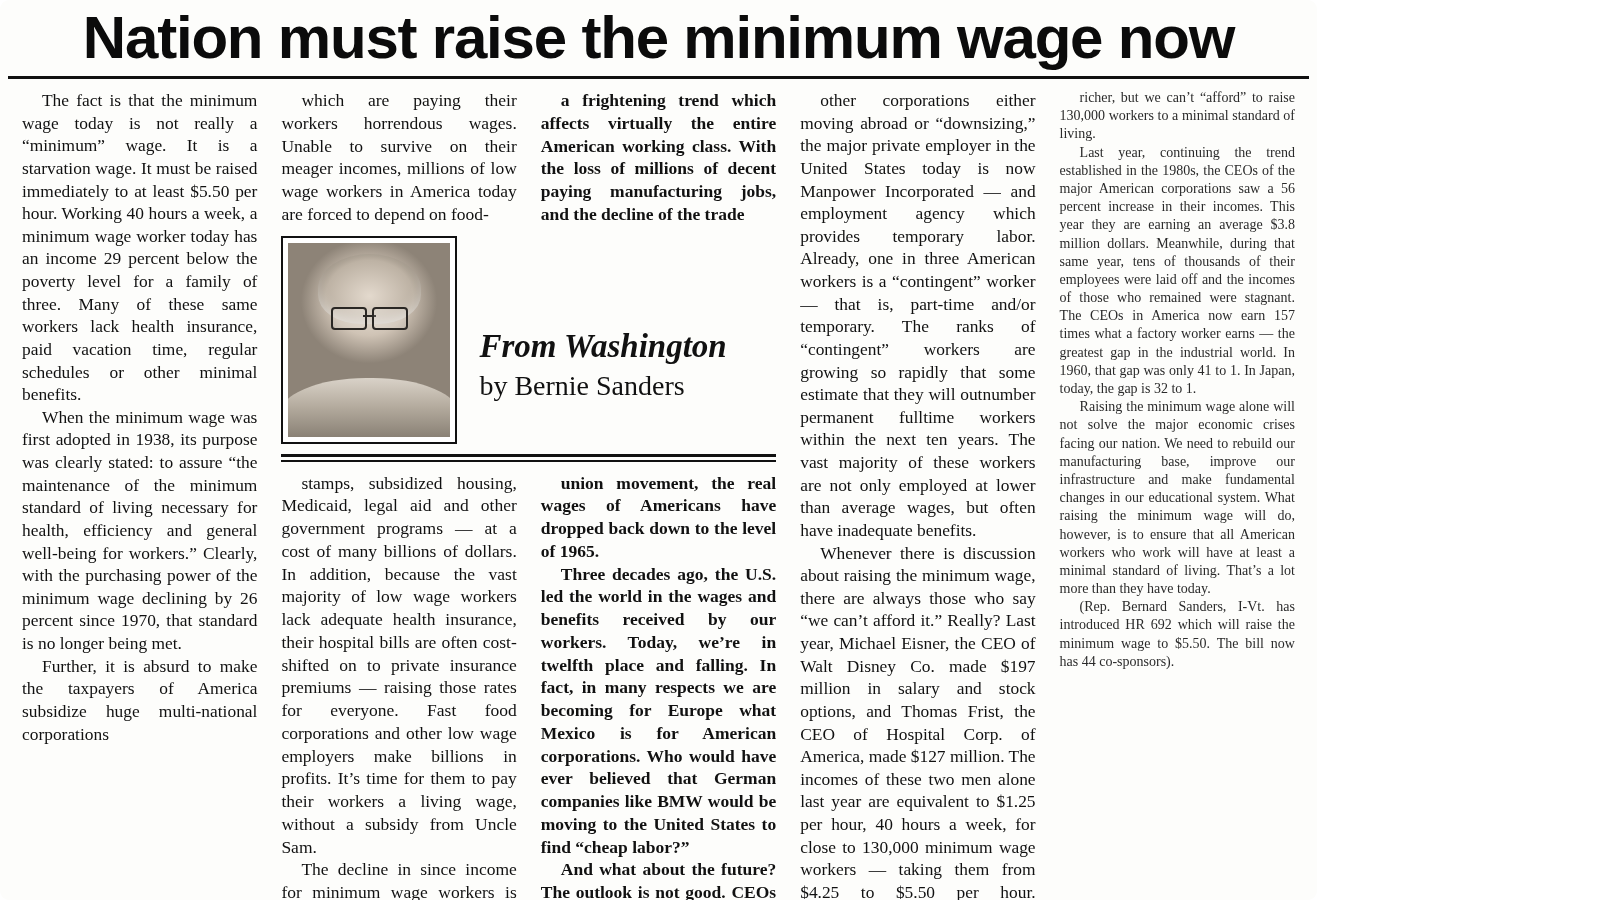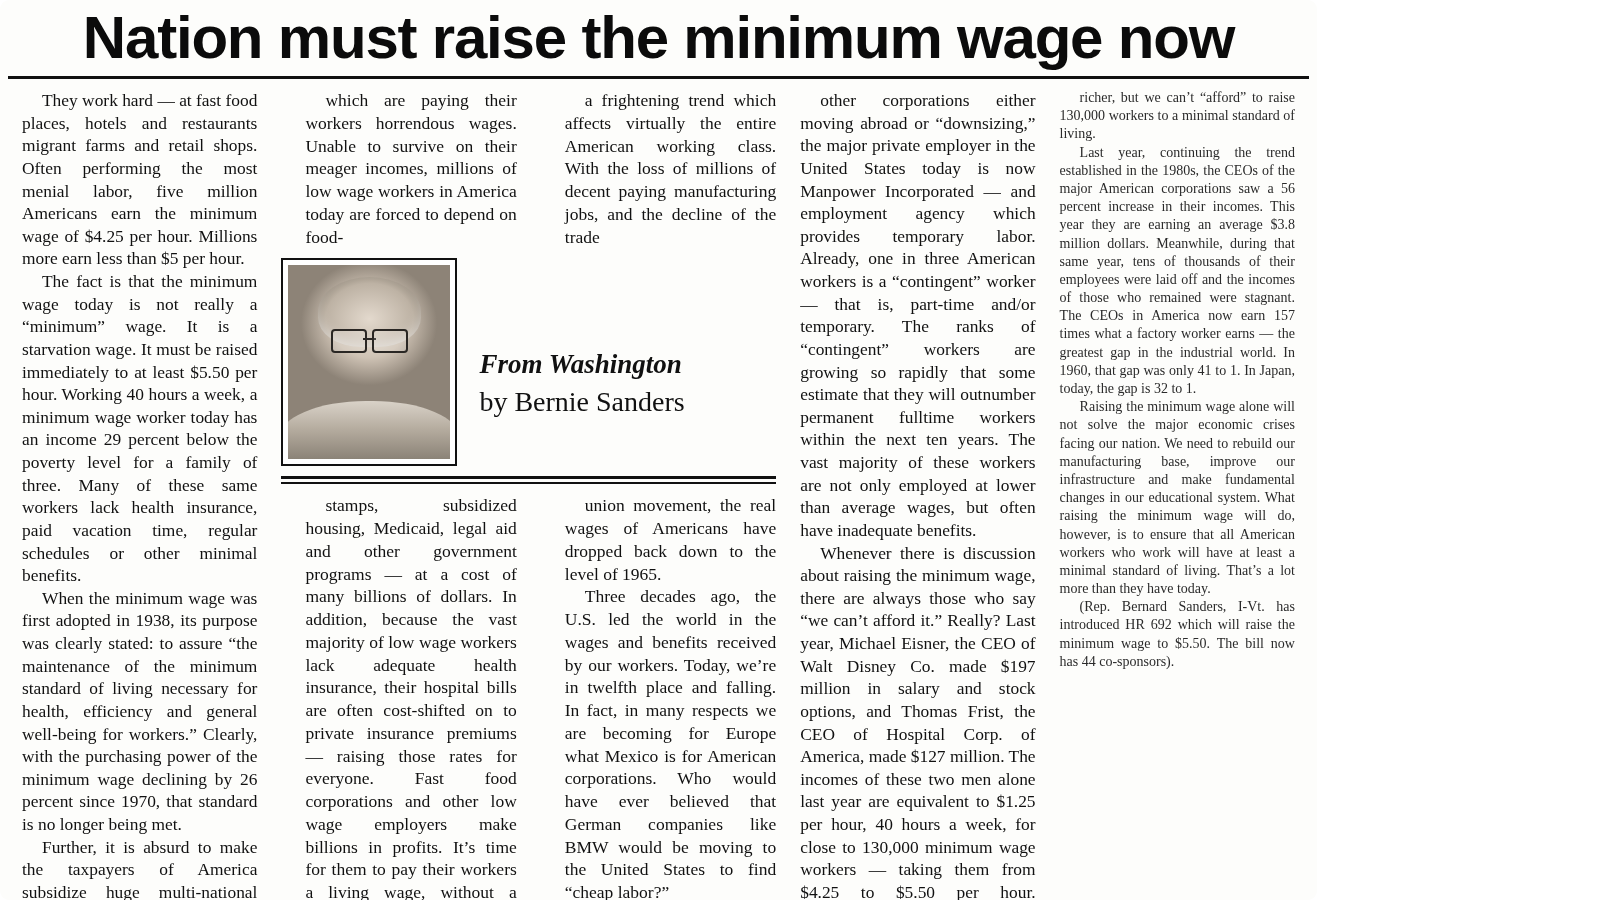--- a/index.html
+++ b/index.html
@@ -143,21 +143,21 @@
     background: #2a2724;
   }
   .masthead-text {
     padding-left: 22px;
     padding-top: 92px;
   }
   .masthead-title {
     font-family: "Liberation Serif", serif;
     font-style: italic;
     font-weight: bold;
-    font-size: 27px;
+    font-size: 33px;
     line-height: 1.1;
     white-space: nowrap;
   }
   .masthead-by {
     font-family: Liberation Serif, serif;
     font-size: 28px;
     line-height: 1.25;
     margin-top: 4px;
     white-space: nowrap;
   }
@@ -171,37 +171,35 @@
     width: 40%;
     box-sizing: border-box;
     padding: 0 12px;
   }
   .sub-columns {
     display: flex;
   }
   .sub-col {
     width: 50%;
     box-sizing: border-box;
-    margin-left: 24px;
   }
   .sub-col.left { padding-right: 12px; }
-  .sub-col.right { padding-left: 12px; }
+  .sub-col.right { padding-left: 12px; font-weight: bold; }
 </style>
 </head>
 <body>
 
 <div class="page">
 
   <h1 class="headline">Nation must raise the minimum wage now</h1>
   <div class="rule-top"></div>
 
   <div class="columns">
 
     <div class="col col-1">
-      <p class="first">They work hard — at fast food places, hotels and restaurants migrant farms and retail shops. Often performing the most menial labor, five million Americans earn the minimum wage of $4.25 per hour. Millions more earn less than $5 per hour.</p>
       <p>The fact is that the minimum wage today is not really a “minimum” wage. It is a starvation wage. It must be raised immediately to at least $5.50 per hour. Working 40 hours a week, a minimum wage worker today has an income 29 percent below the poverty level for a family of three. Many of these same workers lack health insurance, paid vacation time, regular schedules or other minimal benefits.</p>
       <p>When the minimum wage was first adopted in 1938, its purpose was clearly stated: to assure “the maintenance of the minimum standard of living necessary for health, efficiency and general well-being for workers.” Clearly, with the purchasing power of the minimum wage declining by 26 percent since 1970, that standard is no longer being met.</p>
       <p>Further, it is absurd to make the taxpayers of America subsidize huge multi-national corporations</p>
     </div>
 
     <div class="col-span-2-3">
       <div class="sub-columns">
         <div class="sub-col left">
           <p class="first">which are paying their workers horrendous wages. Unable to survive on their meager incomes, millions of low wage workers in America today are forced to depend on food-</p>
         </div>

